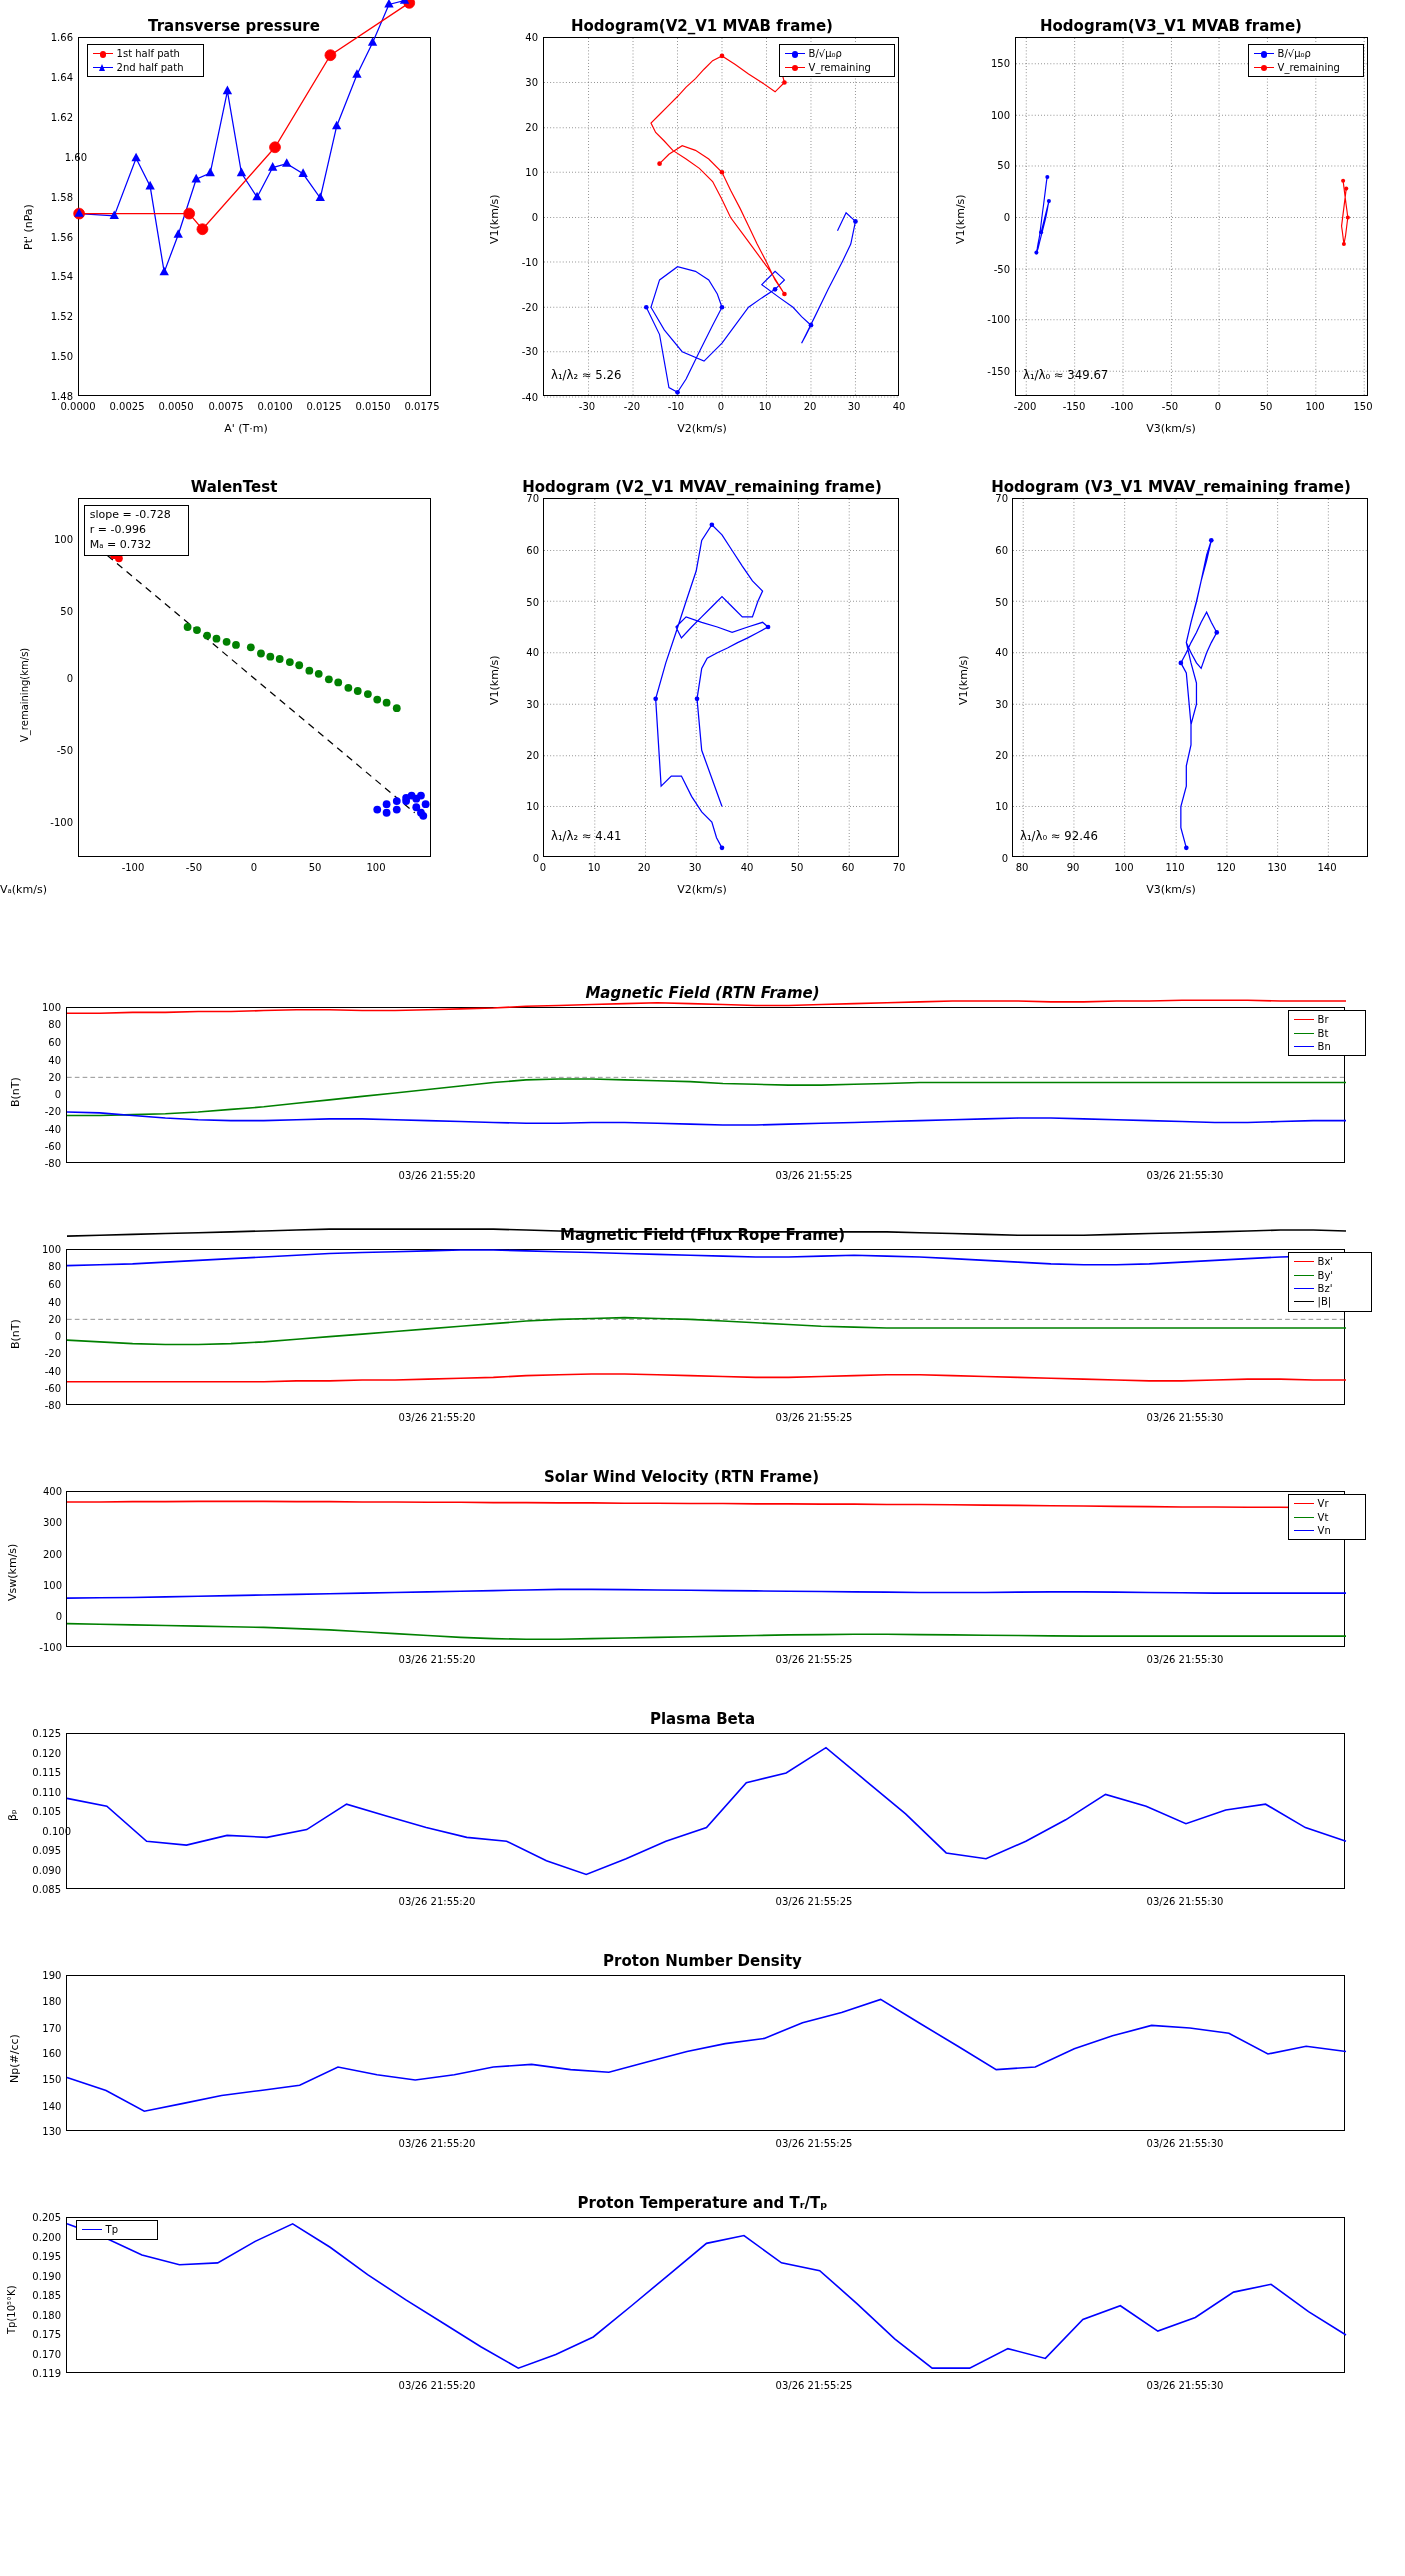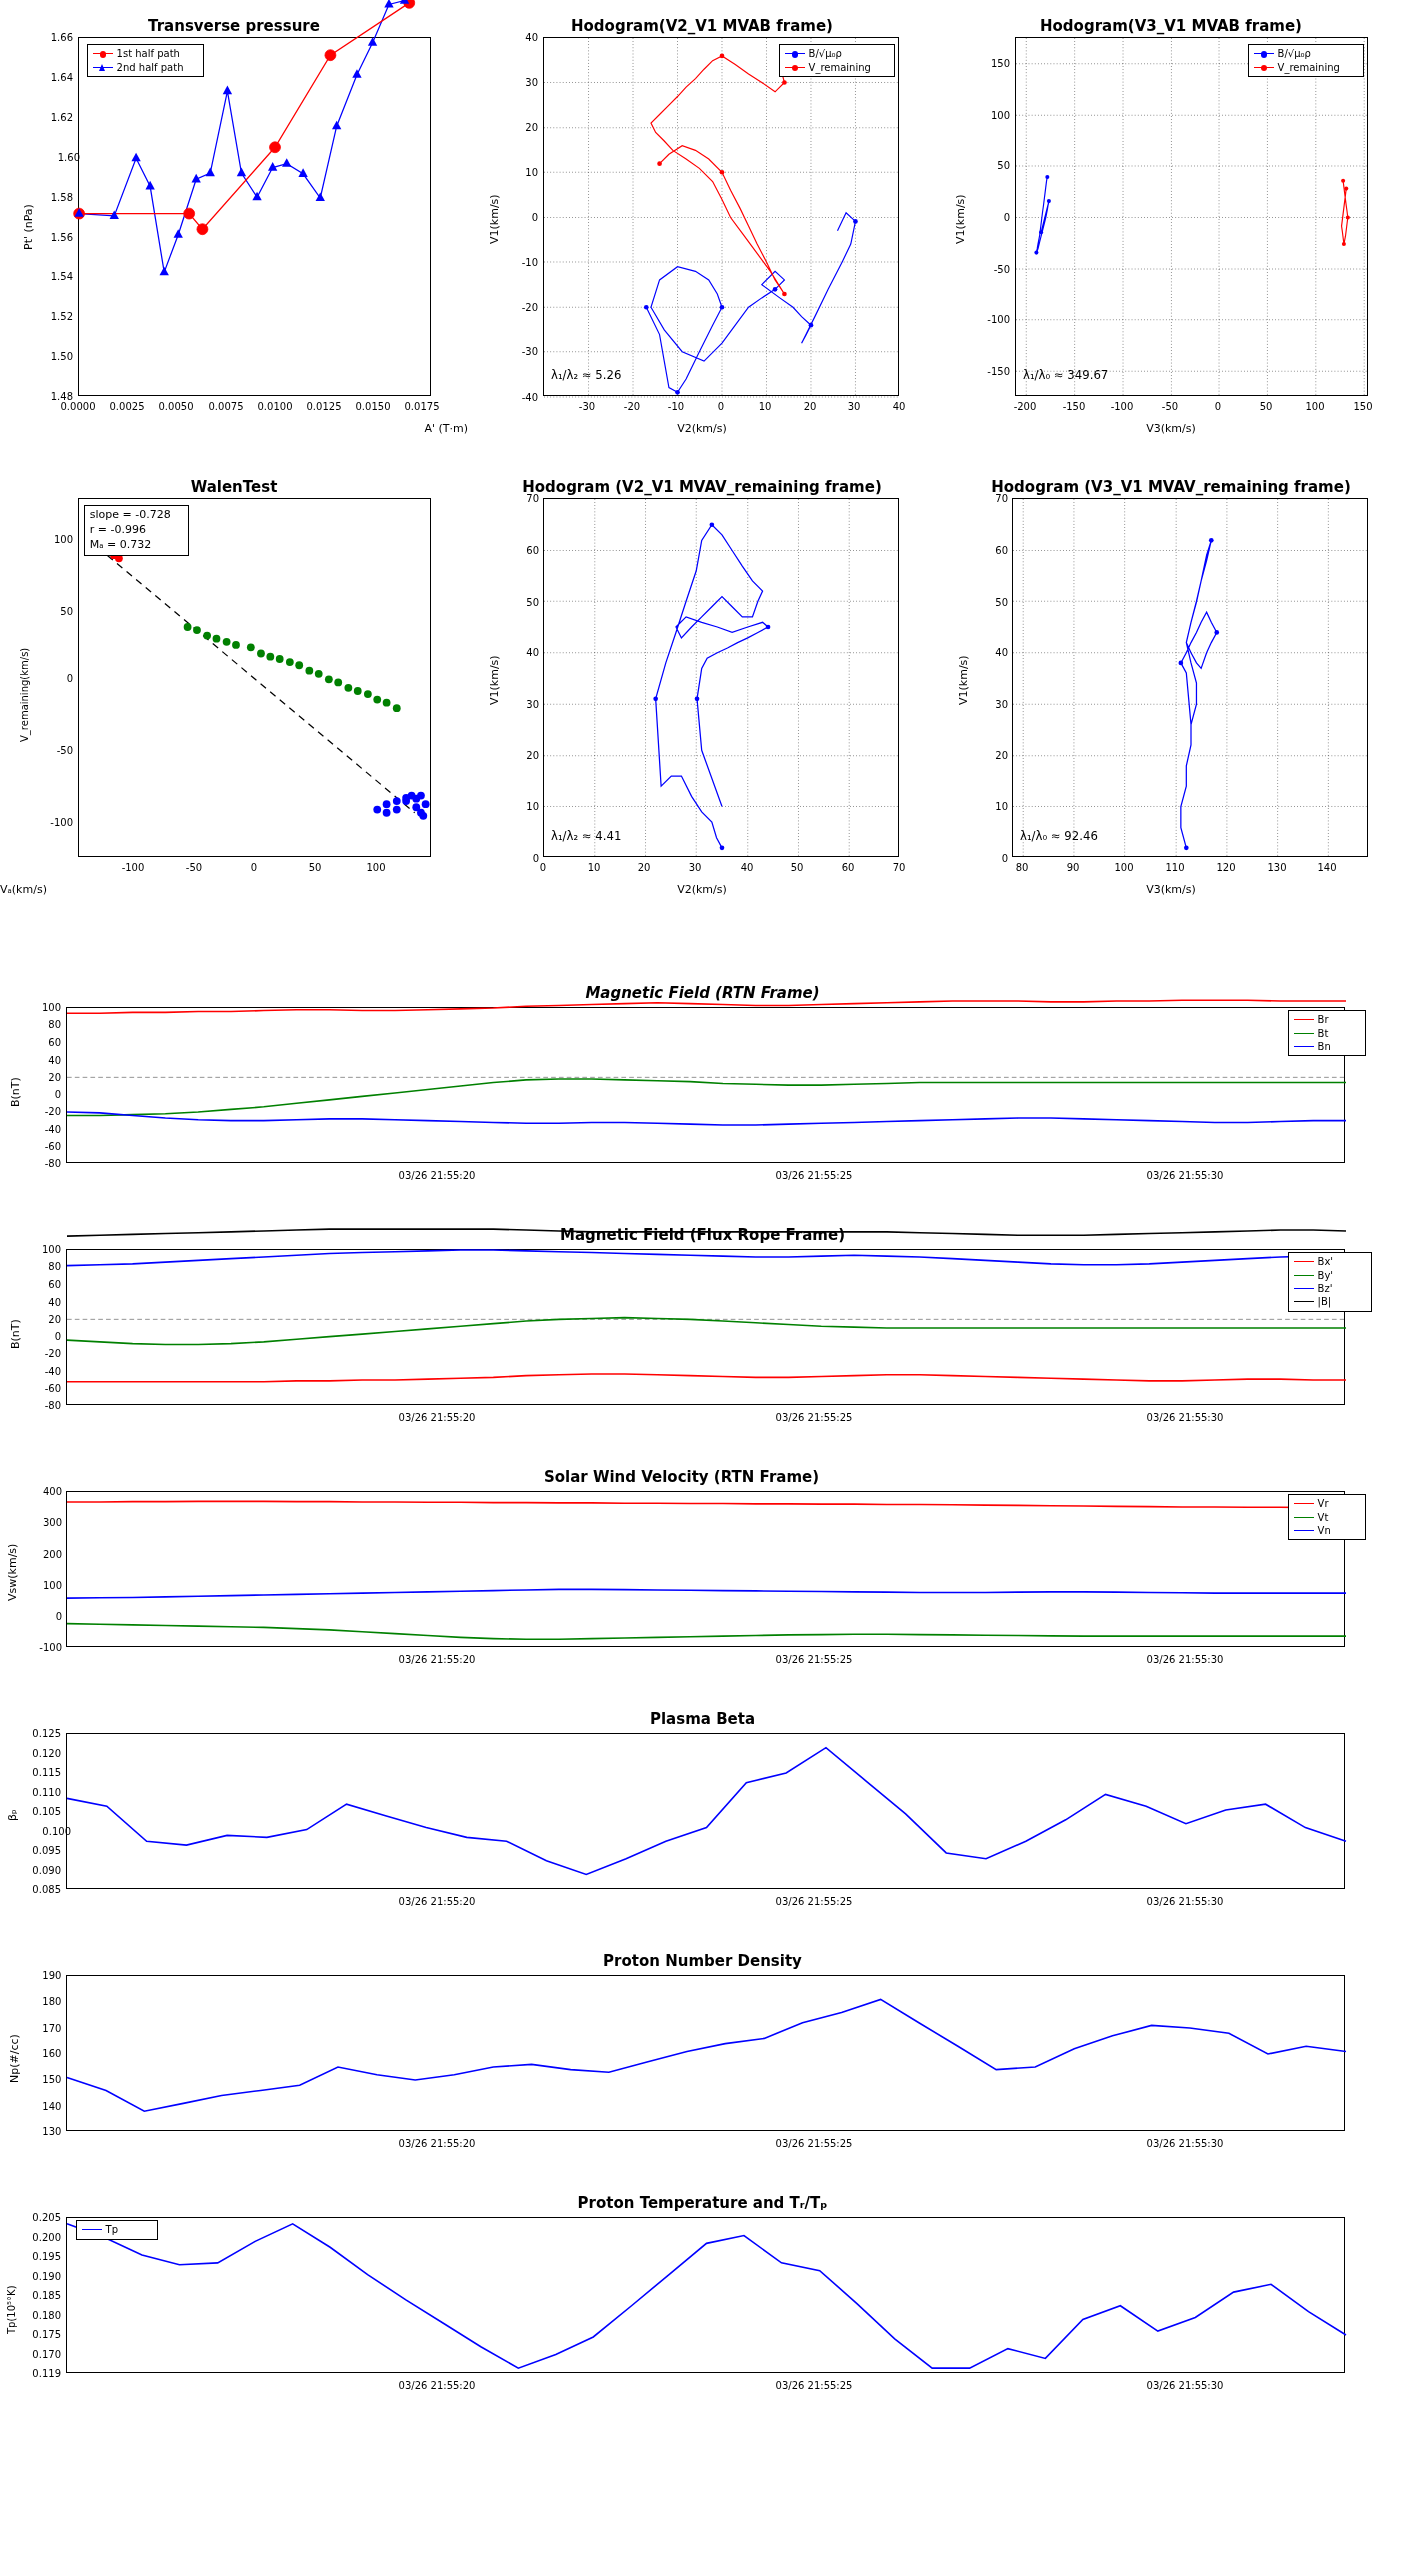--- a/index.html
+++ b/index.html
@@ -80,36 +80,36 @@
       <div class="row">
           <span class="swatch" style="border-top-color:#0000ff;">
             <i class="mktri" style="border-bottom:7px solid #0000ff"></i>
           </span>
           <span>2nd half path</span>
         </div>
     </div>
     <div class="tick ticky" style="left:39px;top:37px;width:34px;">1.66</div>
     <div class="tick ticky" style="left:39px;top:77px;width:34px;">1.64</div>
     <div class="tick ticky" style="left:39px;top:117px;width:34px;">1.62</div>
-    <div class="tick ticky" style="left:46px;top:157px;width:34px;">1.60</div>
+    <div class="tick ticky" style="left:53px;top:157px;width:34px;">1.60</div>
     <div class="tick ticky" style="left:39px;top:197px;width:34px;">1.58</div>
     <div class="tick ticky" style="left:39px;top:237px;width:34px;">1.56</div>
     <div class="tick ticky" style="left:39px;top:276px;width:34px;">1.54</div>
     <div class="tick ticky" style="left:39px;top:316px;width:34px;">1.52</div>
     <div class="tick ticky" style="left:39px;top:356px;width:34px;">1.50</div>
     <div class="tick ticky" style="left:39px;top:396px;width:34px;">1.48</div>
     <div class="tick tickx" style="left:78px;top:401px;">0.0000</div>
     <div class="tick tickx" style="left:127px;top:401px;">0.0025</div>
     <div class="tick tickx" style="left:176px;top:401px;">0.0050</div>
     <div class="tick tickx" style="left:226px;top:401px;">0.0075</div>
     <div class="tick tickx" style="left:275px;top:401px;">0.0100</div>
     <div class="tick tickx" style="left:324px;top:401px;">0.0125</div>
     <div class="tick tickx" style="left:373px;top:401px;">0.0150</div>
     <div class="tick tickx" style="left:422px;top:401px;">0.0175</div>
-    <div class="axlabel" style="left:0;top:422px;width:468px;text-align:right;">A' (T·m)</div>
+    <div class="axlabel" style="left:12px;top:422px;width:468px;text-align:center;">A' (T·m)</div>
     <div class="axlabel ylabel" style="left:22px;top:250px;transform:rotate(-90deg);">Pt' (nPa)</div>
   </div>
 
   <div class="panel" style="left:468px;top:0px;width:468px;height:445px;">
     <div class="title" style="top:17px;left:0;width:468px;">Hodogram(V2_V1 MVAB frame)</div>
     <div class="plotbox" style="left:75px;top:37px;width:356px;height:359px;">
       <svg width="356" height="359" viewBox="0 0 456 460">
         <g>
           <line class="gridline" x1="57" y1="0" x2="57" y2="460"></line>
           <line class="gridline" x1="114" y1="0" x2="114" y2="460"></line>

